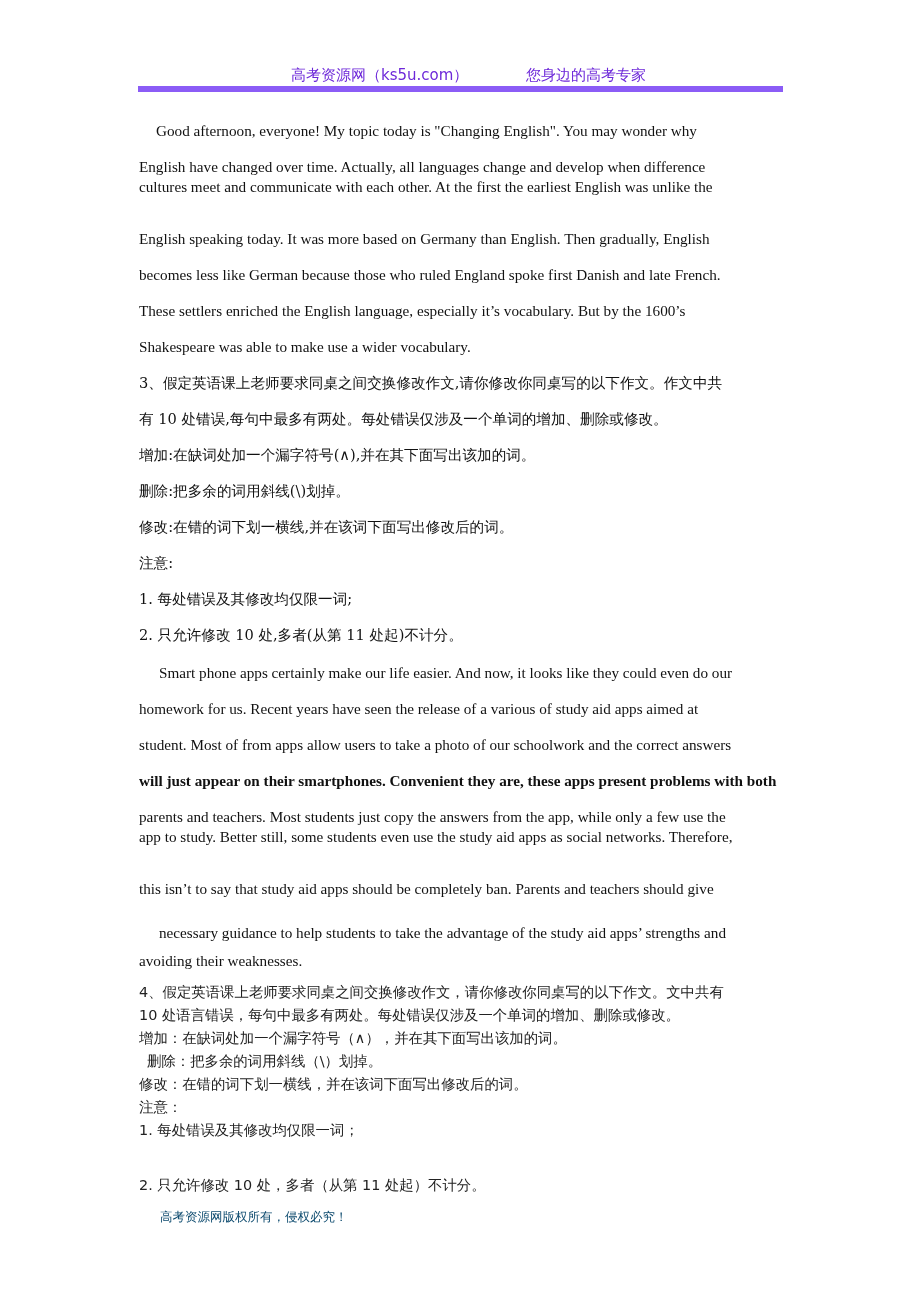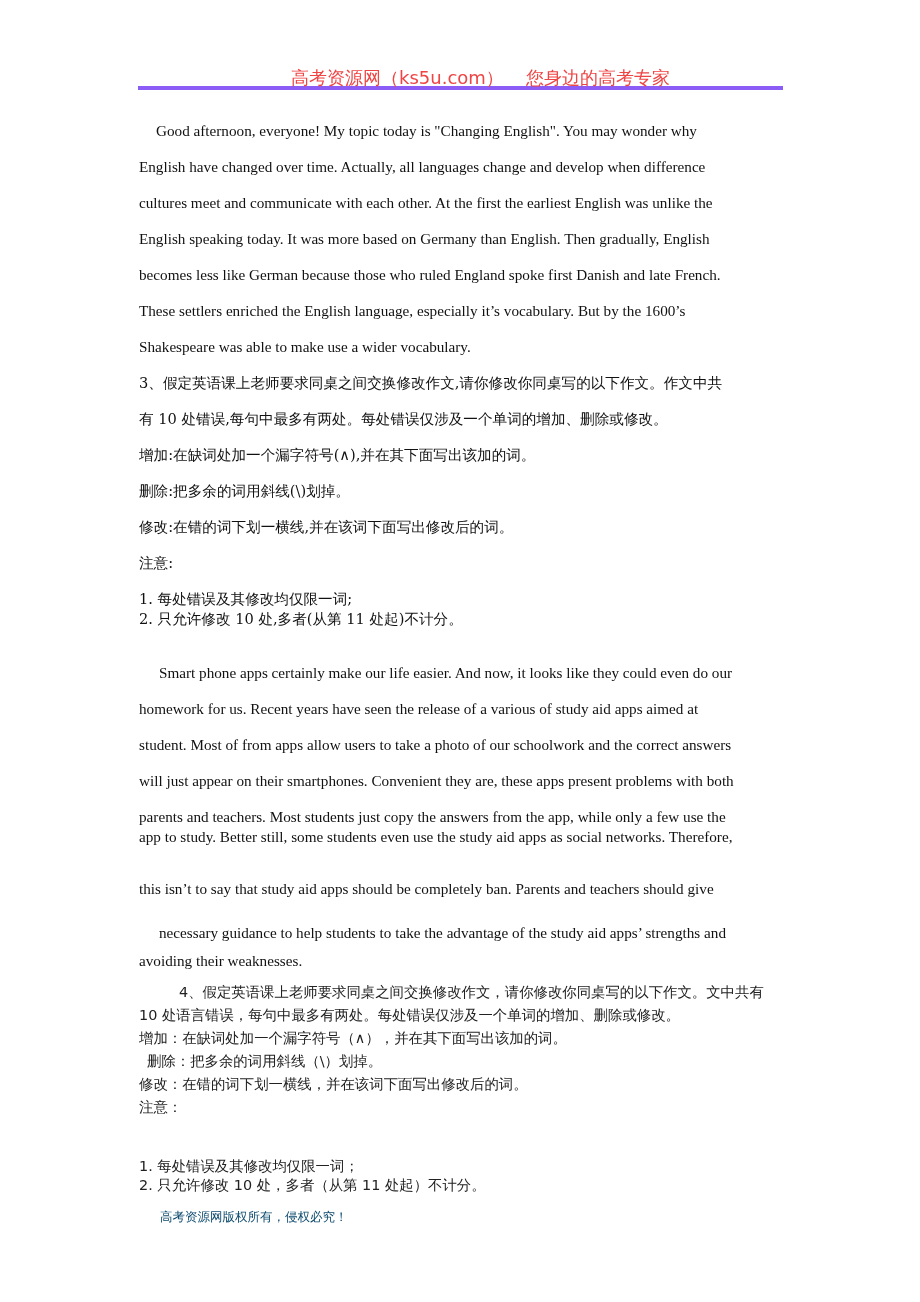--- a/index.html
+++ b/index.html
@@ -14,24 +14,24 @@
       overflow: hidden;
       color: #111111;
       font-family: "Liberation Serif", "DejaVu Serif", serif;
     }
     .header {
       position: absolute;
       top: 64px;
       left: 138px;
       width: 645px;
       height: 22px;
-      border-bottom: 4px solid #8b5cf6;
+      border-bottom: 6px solid #8b5cf6;
       font-family: "DejaVu Sans", sans-serif;
-      font-size: 18px;
-      color: #ef4444;
+      font-size: 15px;
+      color: #6d28d9;
     }
     .header .site {
       position: absolute;
       left: 153px;
       top: 2px;
     }
     .header .slogan {
       position: absolute;
       left: 388px;
       top: 2px;
@@ -79,54 +79,54 @@
 <body>
 
 <div class="header">
   <span class="site">高考资源网（ks5u.com）</span>
   <span class="slogan">您身边的高考专家</span>
 </div>
 
 <div class="block" style="top:121px;">
   <div class="en-line" style="top:0px;left:17px;">Good afternoon, everyone! My topic today is "Changing English". You may wonder why</div>
   <div class="en-line" style="top:36px;">English have changed over time. Actually, all languages change and develop when difference</div>
-  <div class="en-line" style="top:72px;">cultures meet and communicate with each other. At the first the earliest English was unlike the</div>
+  <div class="en-line" style="top:56px;">cultures meet and communicate with each other. At the first the earliest English was unlike the</div>
   <div class="en-line" style="top:108px;">English speaking today. It was more based on Germany than English. Then gradually, English</div>
   <div class="en-line" style="top:144px;">becomes less like German because those who ruled England spoke first Danish and late French.</div>
   <div class="en-line" style="top:180px;">These settlers enriched the English language, especially it’s vocabulary. But by the 1600’s</div>
   <div class="en-line" style="top:216px;">Shakespeare was able to make use a wider vocabulary.</div>
 </div>
 
 <div class="block" style="top:373px;">
   <div class="cn-line" style="top:0px;">3、假定英语课上老师要求同桌之间交换修改作文,请你修改你同桌写的以下作文。作文中共</div>
   <div class="cn-line" style="top:36px;">有 10 处错误,每句中最多有两处。每处错误仅涉及一个单词的增加、删除或修改。</div>
   <div class="cn-line" style="top:72px;">增加:在缺词处加一个漏字符号(∧),并在其下面写出该加的词。</div>
   <div class="cn-line" style="top:108px;">删除:把多余的词用斜线(\)划掉。</div>
   <div class="cn-line" style="top:144px;">修改:在错的词下划一横线,并在该词下面写出修改后的词。</div>
   <div class="cn-line" style="top:180px;">注意:</div>
   <div class="cn-line" style="top:216px;">1. 每处错误及其修改均仅限一词;</div>
-  <div class="cn-line" style="top:236px;text-align:right;">2. 只允许修改 10 处,多者(从第 11 处起)不计分。</div>
+  <div class="cn-line" style="top:252px;text-align:right;">2. 只允许修改 10 处,多者(从第 11 处起)不计分。</div>
 </div>
 
 <div class="block" style="top:663px;">
   <div class="en-line" style="top:0px;left:20px;text-align:right;">Smart phone apps certainly make our life easier. And now, it looks like they could even do our</div>
   <div class="en-line" style="top:36px;text-align:center;">homework for us. Recent years have seen the release of a various of study aid apps aimed at</div>
   <div class="en-line" style="top:72px;">student. Most of from apps allow users to take a photo of our schoolwork and the correct answers</div>
-  <div class="en-line" style="top:108px;">will just appear on their smartphones. Convenient they are, these apps present problems with both</div>
+  <div class="en-line" style="top:108px;font-weight:bold;">will just appear on their smartphones. Convenient they are, these apps present problems with both</div>
   <div class="en-line" style="top:144px;">parents and teachers. Most students just copy the answers from the app, while only a few use the</div>
   <div class="en-line" style="top:164px;">app to study. Better still, some students even use the study aid apps as social networks. Therefore,</div>
   <div class="en-line" style="top:216px;">this isn’t to say that study aid apps should be completely ban. Parents and teachers should give</div>
   <div class="en-line" style="top:260px;margin-left:20px;">necessary guidance to help students to take the advantage of the study aid apps’ strengths and</div>
   <div class="en-line" style="top:288px;">avoiding their weaknesses.</div>
 </div>
 
 <div class="block" style="top:983px;">
-  <div class="cn2-line" style="top:0px;margin-left:40px;">4、假定英语课上老师要求同桌之间交换修改作文，请你修改你同桌写的以下作文。文中共有</div>
+  <div class="cn2-line" style="top:0px;">4、假定英语课上老师要求同桌之间交换修改作文，请你修改你同桌写的以下作文。文中共有</div>
   <div class="cn2-line" style="top:23px;">10 处语言错误，每句中最多有两处。每处错误仅涉及一个单词的增加、删除或修改。</div>
   <div class="cn2-line" style="top:46px;">增加：在缺词处加一个漏字符号（∧），并在其下面写出该加的词。</div>
   <div class="cn2-line" style="top:69px;margin-left:8px;">删除：把多余的词用斜线（\）划掉。</div>
   <div class="cn2-line" style="top:92px;">修改：在错的词下划一横线，并在该词下面写出修改后的词。</div>
   <div class="cn2-line" style="top:115px;">注意：</div>
-  <div class="cn2-line" style="top:138px;margin-top:36px;">1. 每处错误及其修改均仅限一词；</div>
+  <div class="cn2-line" style="top:138px;">1. 每处错误及其修改均仅限一词；</div>
   <div class="cn2-line" style="top:161px;margin-top:32px;">2. 只允许修改 10 处，多者（从第 11 处起）不计分。</div>
 </div>
 
 <div class="footer">高考资源网版权所有，侵权必究！</div>
 
 </body></html>

